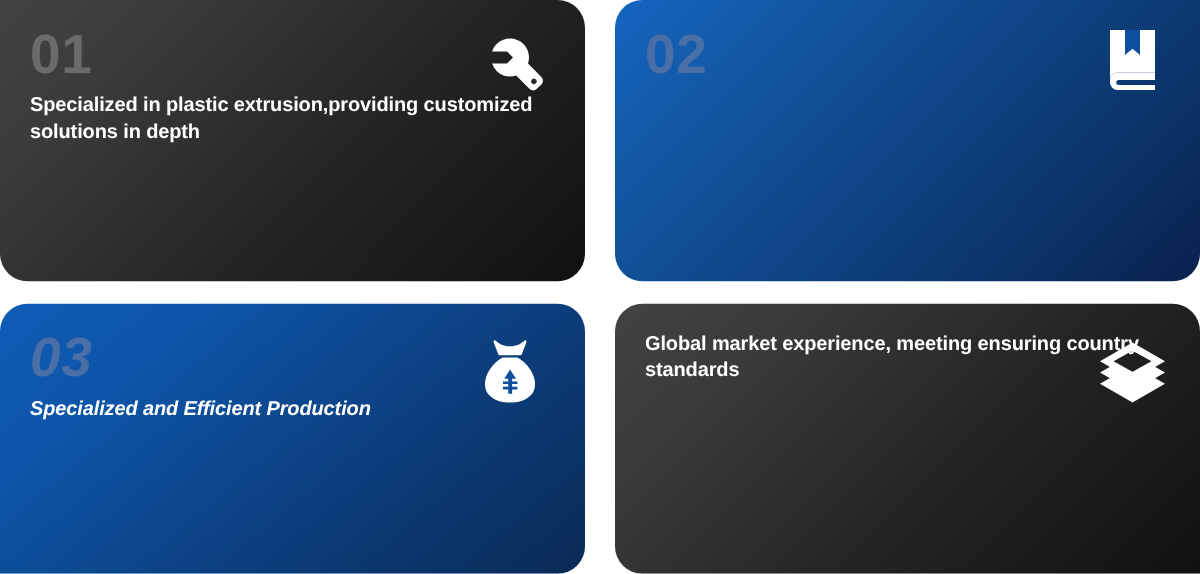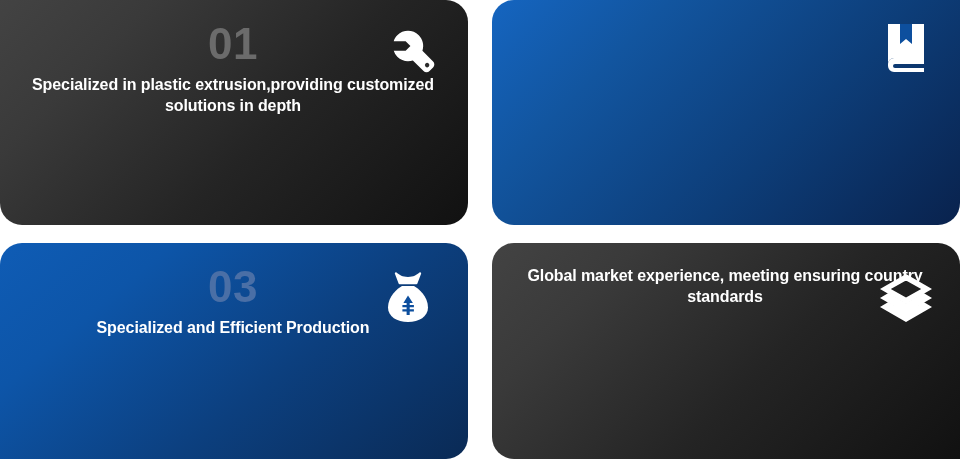--- a/index.html
+++ b/index.html
@@ -16,21 +16,20 @@
 
   .grid {
     width: 763px;
     height: 459px;
     display: grid;
     grid-template-columns: 468px 468px;
     grid-template-rows: 225px 216px;
     column-gap: 24px;
     row-gap: 18px;
     box-sizing: border-box;
-    text-align: center;
   }
 
   .card {
     position: relative;
     border-radius: 22px;
     overflow: hidden;
     box-sizing: border-box;
     padding: 22px 26px 20px 18px;
     display: flex;
     flex-direction: column;
@@ -44,21 +43,21 @@
   .card.blue {
     background: linear-gradient(135deg, #1565c0 0%, #12559f 26%, #0d3d78 62%, #09224d 100%);
   }
   .card.blue2 {
     background: linear-gradient(140deg, #0f5cb5 0%, #0d55a8 24%, #0c3f7e 60%, #0a2a55 100%);
   }
 
   
   .c1 { border-radius: 0 22px 22px 22px; }
   .c2 { border-radius: 22px 0 22px 22px; }
-  .c3 { border-radius: 22px 22px 22px 0; }
+  .c3 { border-radius: 22px 22px 22px 0; font-style: italic; }
   .c4 { border-radius: 22px 22px 0 22px; }
 
   .card-number {
     font-size: 44px;
     font-weight: 700;
     line-height: 1;
     letter-spacing: 0.5px;
     margin: 0 0 8px 6px;
     user-select: none;
   }
@@ -105,20 +104,21 @@
       <svg width="54" height="54" viewBox="0 0 64 64" fill="none" aria-hidden="true">
         <g transform="rotate(-45 32 32)">
           <path d="M32 4c-2.9 0-5.6.7-8 2l10 10v8h-8L16 14a17.8 17.8 0 0 0-2 8c0 7.1 4.1 13.2 10 16.1V56a5 5 0 0 0 5 5h6a5 5 0 0 0 5-5V38.1C45.9 35.2 50 29.1 50 22c0-9.9-8.1-18-18-18z" fill="#ffffff"></path>
           <circle cx="32" cy="54" r="2.6" fill="#2b2b2b"></circle>
         </g>
       </svg>
     </span>
   </div>
 
   <div class="card blue c2">
+    <div class="card-number">02</div>
     <span class="card-icon c2-icon">
       <svg width="48" height="50" viewBox="0 0 48 50" fill="none" aria-hidden="true">
         <path d="M6 1h36v34H12a6 6 0 0 0-6 6V1z" fill="#ffffff"></path>
         <path d="M6 41a6 6 0 0 1 6-6h30v6H13a2 2 0 0 0 0 4h29v4H12a6 6 0 0 1-6-6z" fill="#ffffff"></path>
         <path d="M18 1h12v20l-6-5-6 5V1z" fill="#0d4f9e"></path>
       </svg>
     </span>
   </div>
 
   <div class="card blue2 c3">

